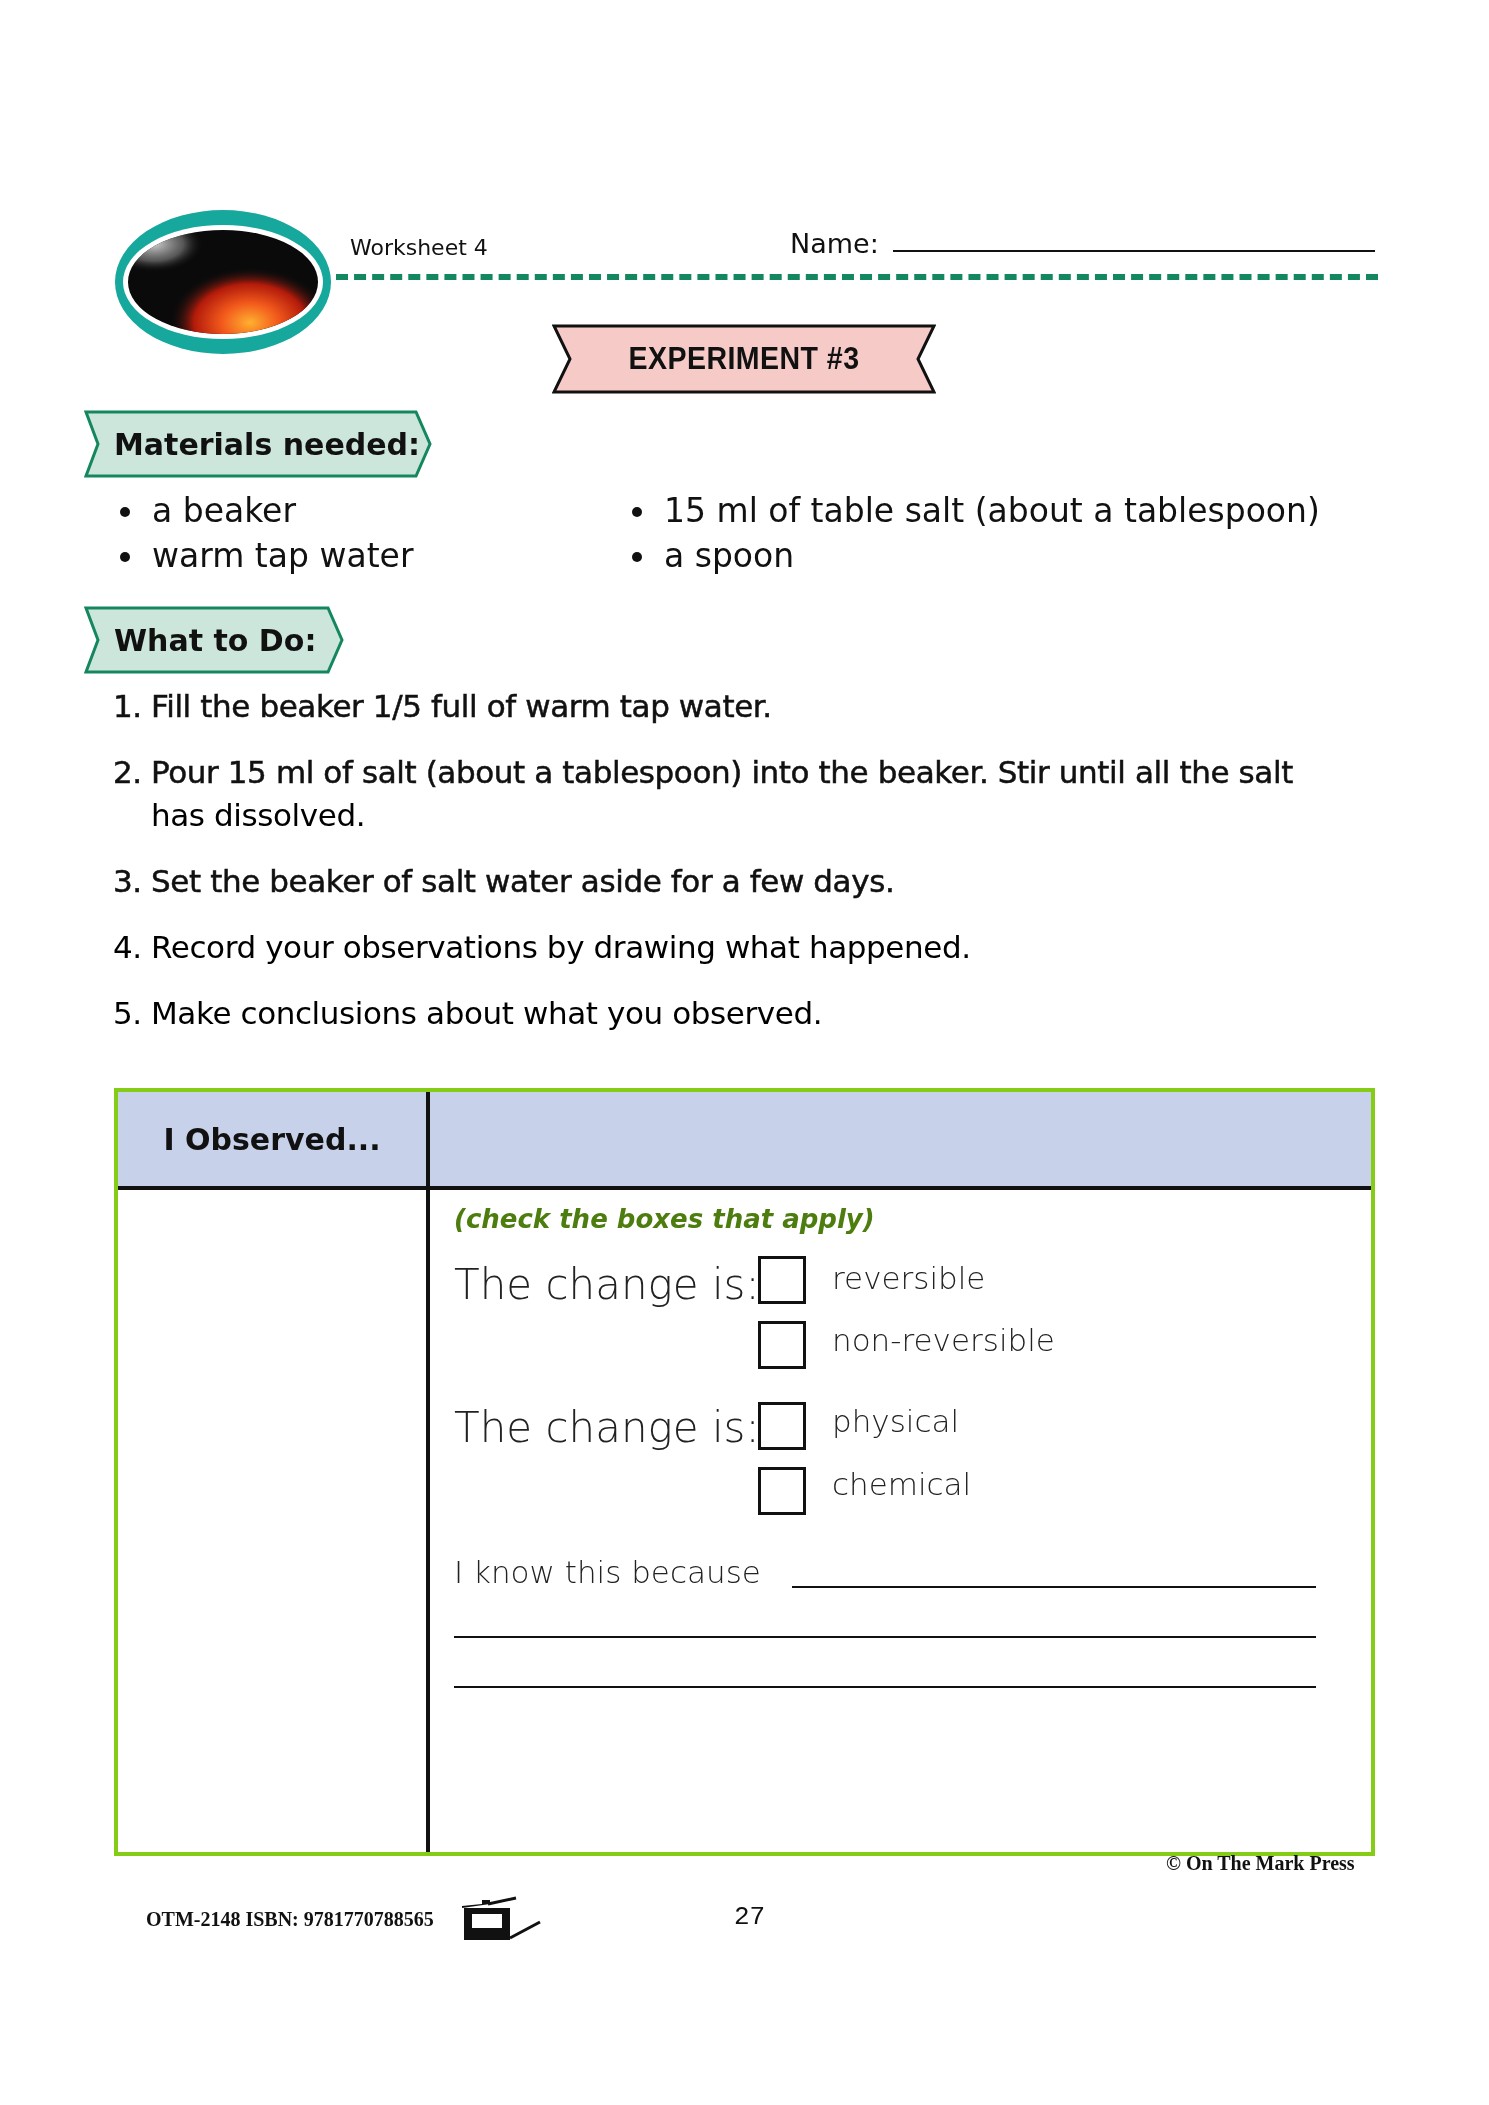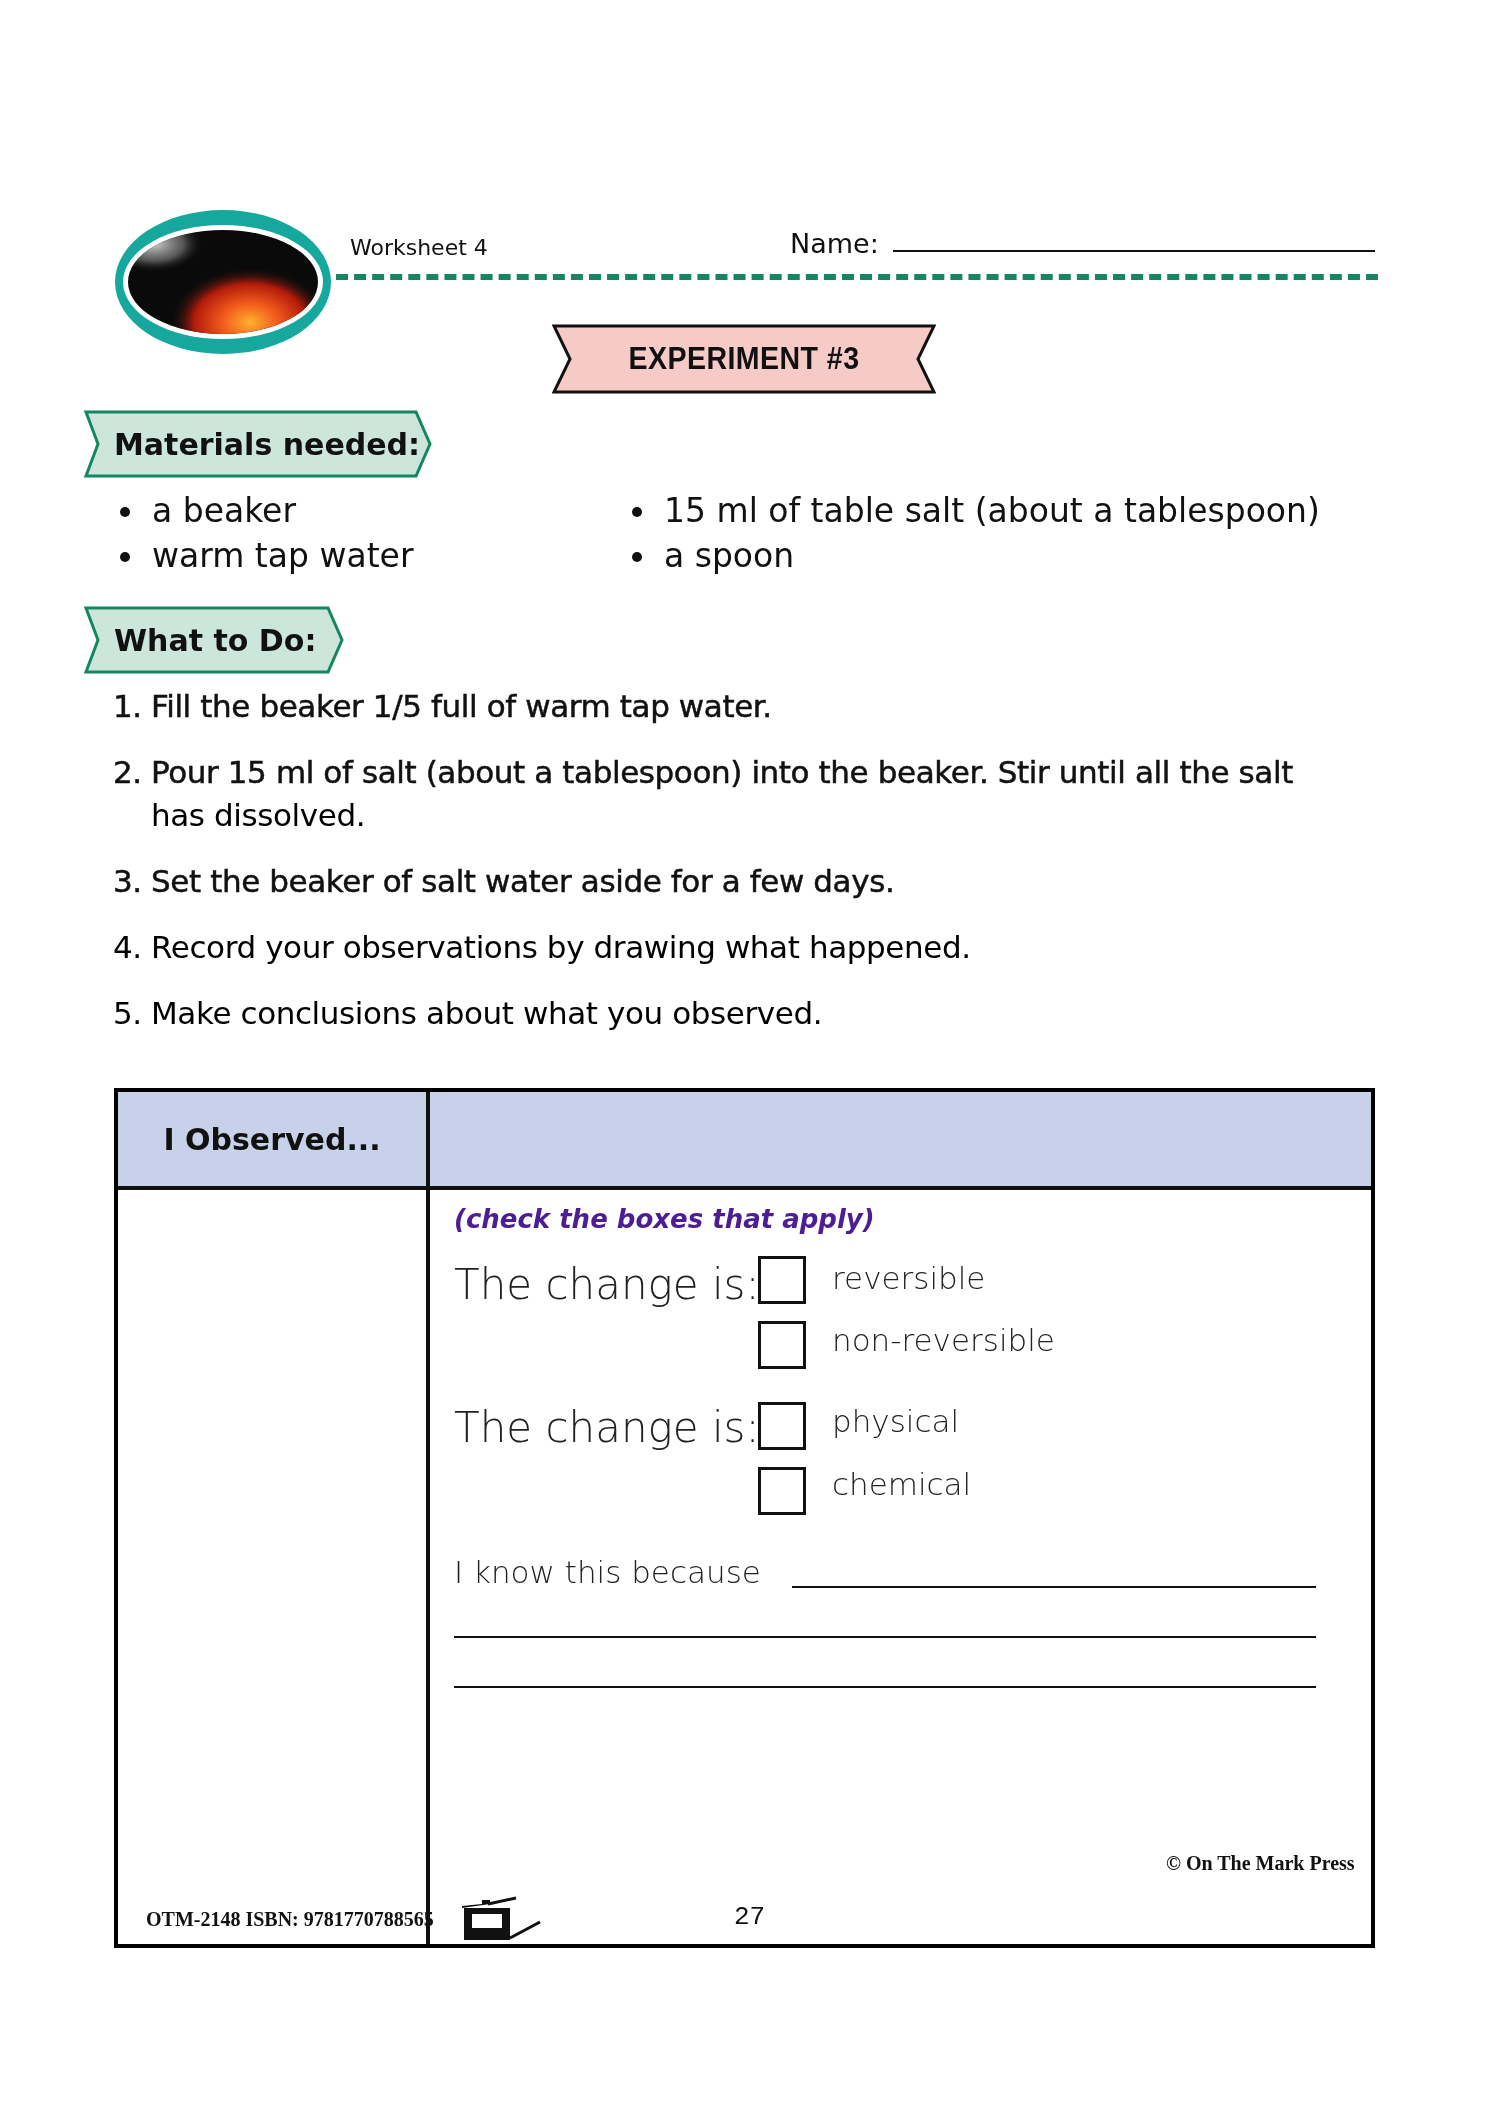--- a/index.html
+++ b/index.html
@@ -25,30 +25,30 @@
   .mat-list { position: absolute; list-style: none; margin: 0; padding: 0; font-size: 33px; line-height: 45px; }
   .mat-list li { position: relative; padding-left: 36px; }
   .mat-list li::before { content: ""; position: absolute; left: 4px; top: 19px; width: 10px; height: 10px; border-radius: 50%; background: #111; }
 
   .step { position: absolute; left: 113px; font-size: 31px; line-height: 43px; color: #111; letter-spacing: -0.4px; }
   .step.bold { font-weight: normal; -webkit-text-stroke: 0.5px #111; }
   .step.light { color: #000000; font-weight: 400; }
   .step .num { display: inline-block; width: 38px; }
 
   
-  .tbl { left: 114px; top: 1088px; width: 1261px; height: 860px; border: 4px solid #000000; box-sizing: border-box; }
+  .tbl { left: 114px; top: 1088px; width: 1261px; height: 768px; border: 4px solid #84cc16; box-sizing: border-box; }
   .tbl-head { position: absolute; left: 0; top: 0; width: 100%; height: 98px; background: #c8d1ea; border-bottom: 4px solid #111; box-sizing: border-box; }
   .tbl-divider { position: absolute; left: 308px; top: 0; width: 4px; height: 100%; background: #111; }
   .th { position: absolute; top: 0; height: 94px; display: flex; align-items: center; justify-content: center; font-weight: bold; font-size: 30px; color: #111; }
   .th-obs { left: 0; width: 308px; }
   .th-con { left: 312px; width: 941px; }
 
   .observed-cell { position: absolute; left: 0; top: 98px; width: 308px; height: 566px; }
 
-  .hint { position: absolute; left: 336px; top: 112px; font-style: italic; font-weight: bold; font-size: 26px; color: #4c1d95; }
+  .hint { position: absolute; left: 336px; top: 112px; font-style: italic; font-weight: bold; font-size: 26px; color: #4d7c0f; }
   .q-label { position: absolute; left: 336px; font-size: 42px; color: #222; font-weight: 300; }
   .cb { position: absolute; left: 640px; width: 48px; height: 48px; border: 3px solid #111; box-sizing: border-box; background: #fff; cursor: pointer; }
   .cb-label { position: absolute; left: 714px; font-size: 31px; color: #222; font-weight: 300; }
   .because { position: absolute; left: 336px; top: 462px; font-size: 31px; color: #222; font-weight: 300; }
   .write-line { position: absolute; height: 0; border-bottom: 2px solid #111; }
 
   
   .footer-left { left: 114px; top: 1908px; font-family: "Liberation Serif", serif; font-weight: bold; font-size: 20px; color: #111; margin-left: 32px; }
   .copier { left: 460px; top: 1896px; width: 88px; height: 46px; }
   .page-num { left: 734px; top: 1902px; font-family: Liberation Mono, monospace; font-size: 26px; color: #111; }

